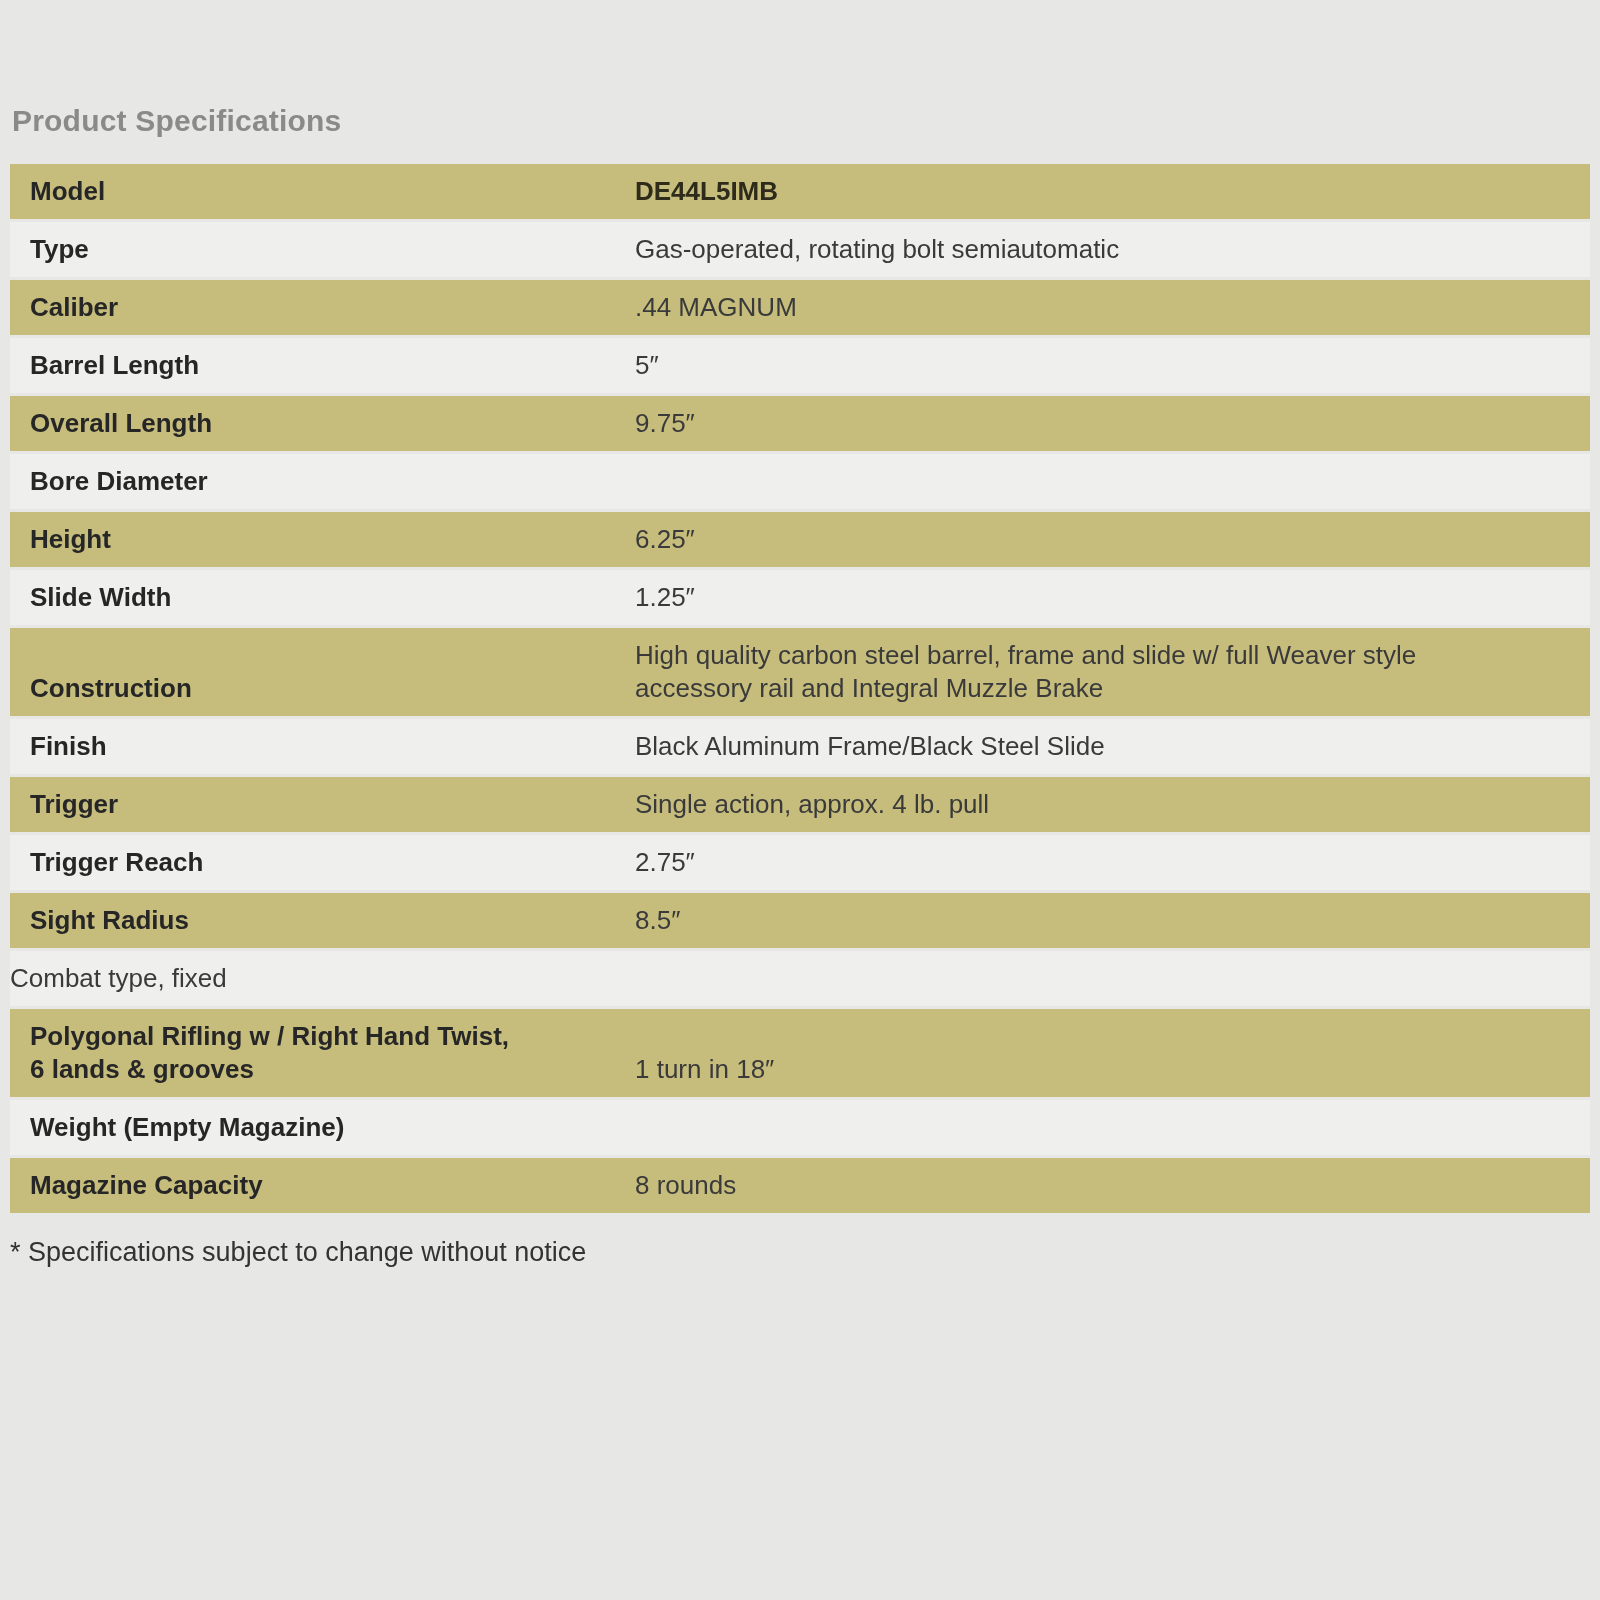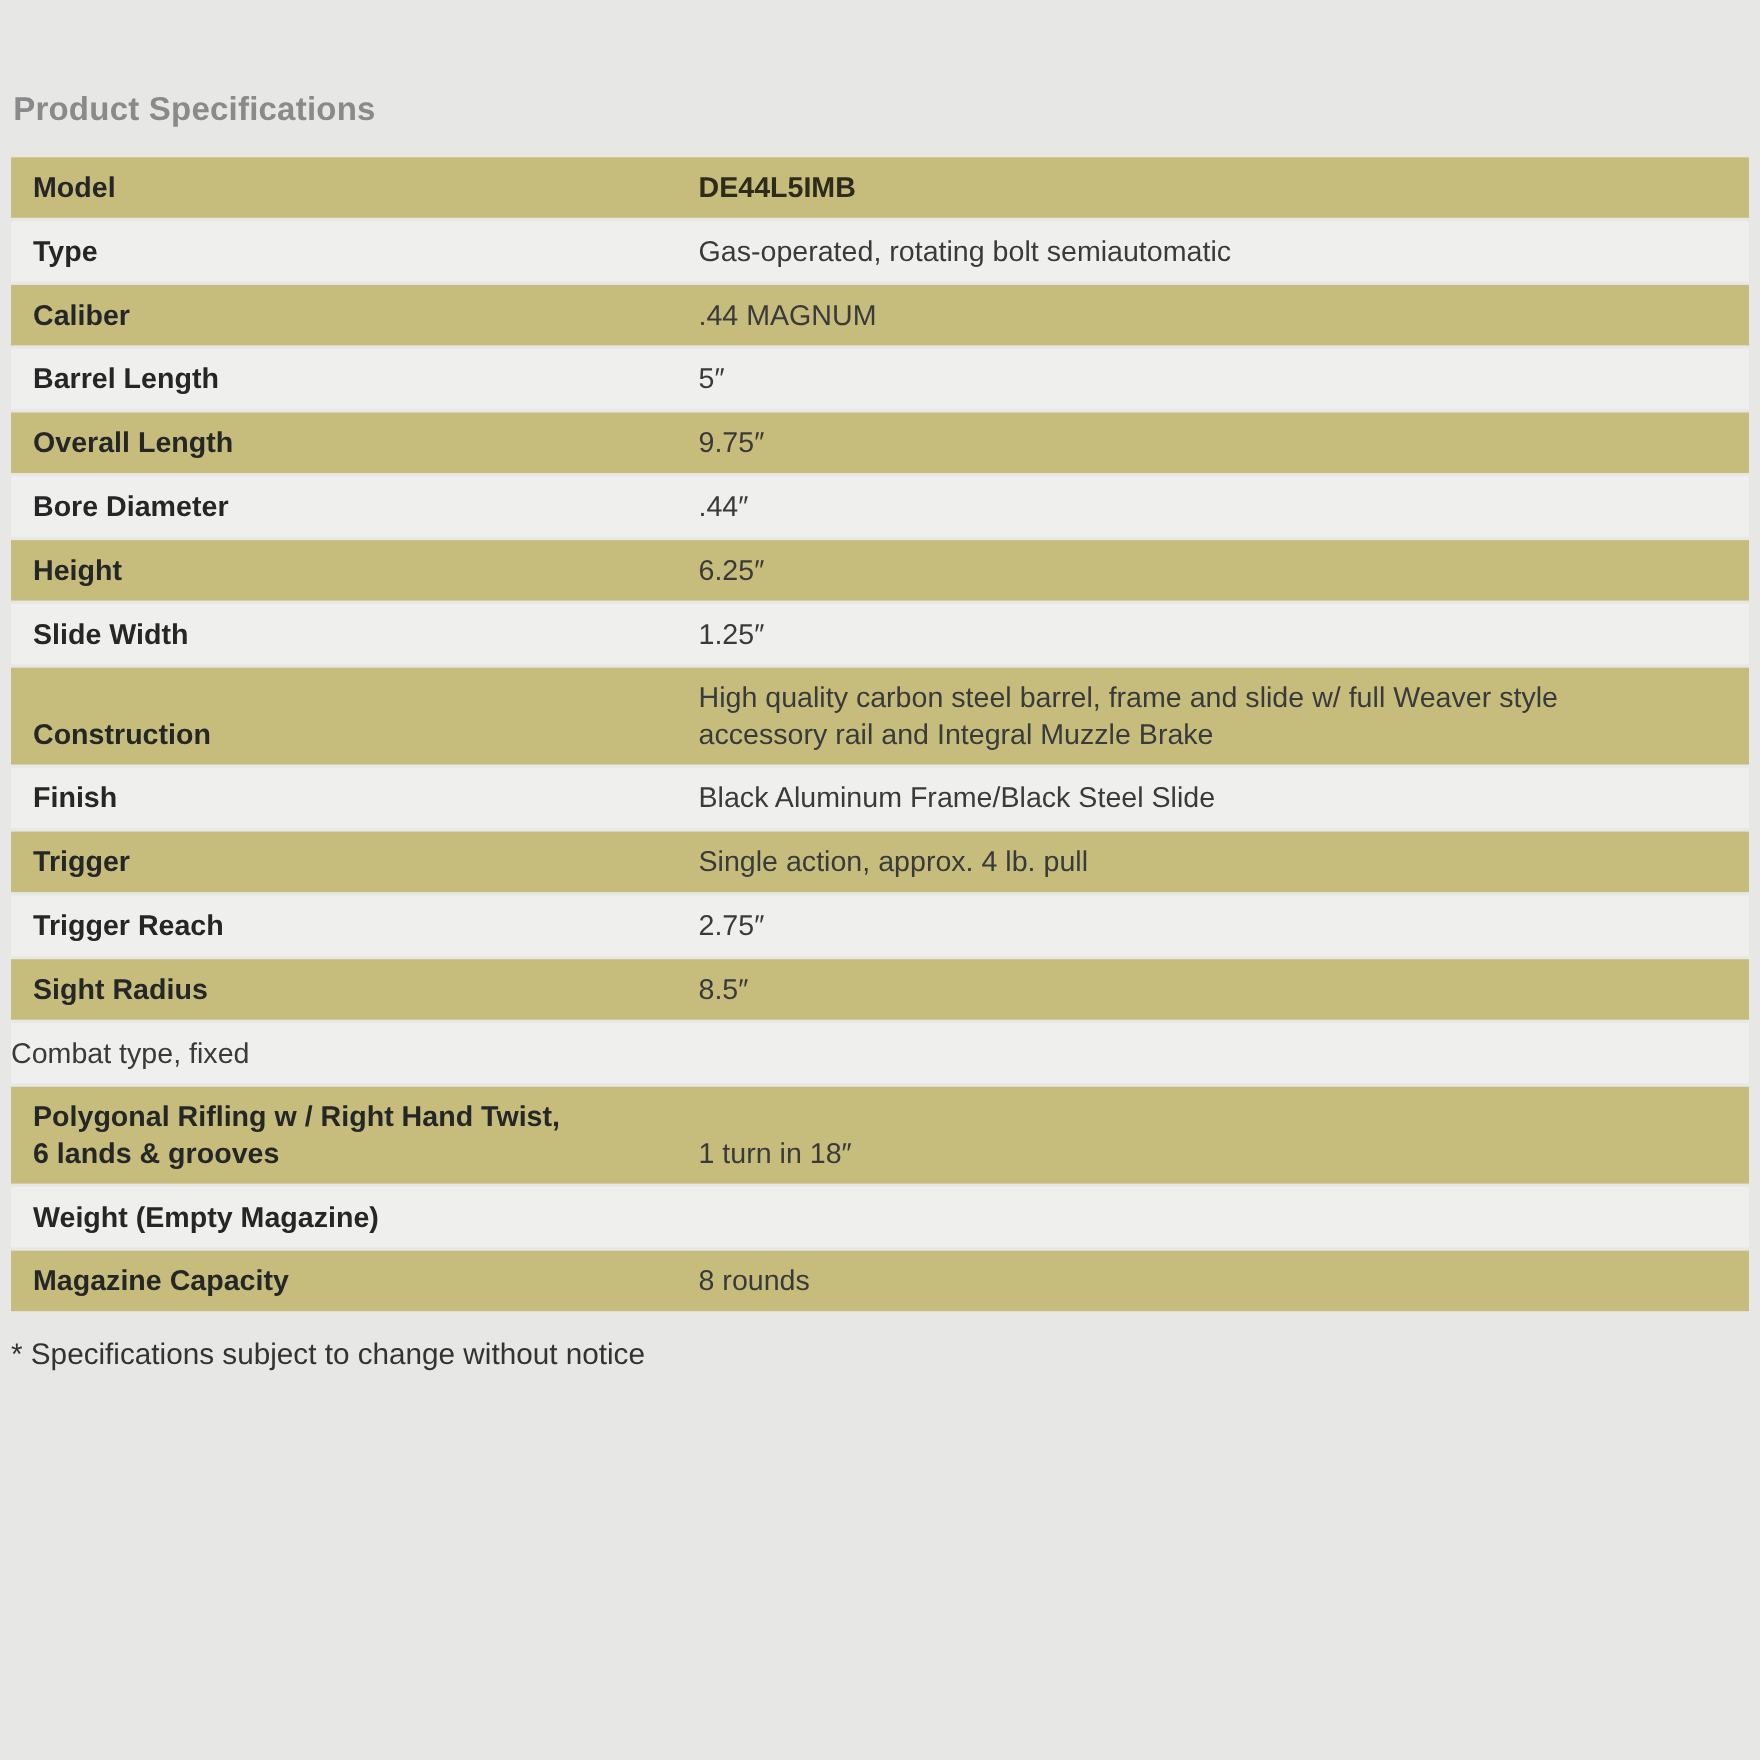--- a/index.html
+++ b/index.html
@@ -4,21 +4,21 @@
 <style>
   * { margin: 0; padding: 0; box-sizing: border-box; }
   html, body {
     width: 1600px; height: 1600px;
     background: #e7e7e5;
     font-family: "Liberation Sans", sans-serif;
     overflow: hidden;
   }
   .page {
     width: 1600px; height: 1600px;
-    padding-top: 83px;
+    padding-top: 104px;
   }
   .page-title {
     margin: 0 0 26px 12px;
     font-size: 30px;
     font-weight: bold;
     color: #8a8a8a;
     letter-spacing: 0.2px;
   }
   .spec-table {
     margin: 0 10px;
@@ -88,21 +88,20 @@
       <div class="cell value">5″</div>
     </div>
 
     <div class="row">
       <div class="cell label">Overall Length</div>
       <div class="cell value">9.75″</div>
     </div>
 
     <div class="row">
       <div class="cell label">Bore Diameter</div>
-      <div class="cell value">.44″</div>
     </div>
 
     <div class="row">
       <div class="cell label">Height</div>
       <div class="cell value">6.25″</div>
     </div>
 
     <div class="row">
       <div class="cell label">Slide Width</div>
       <div class="cell value">1.25″</div>

